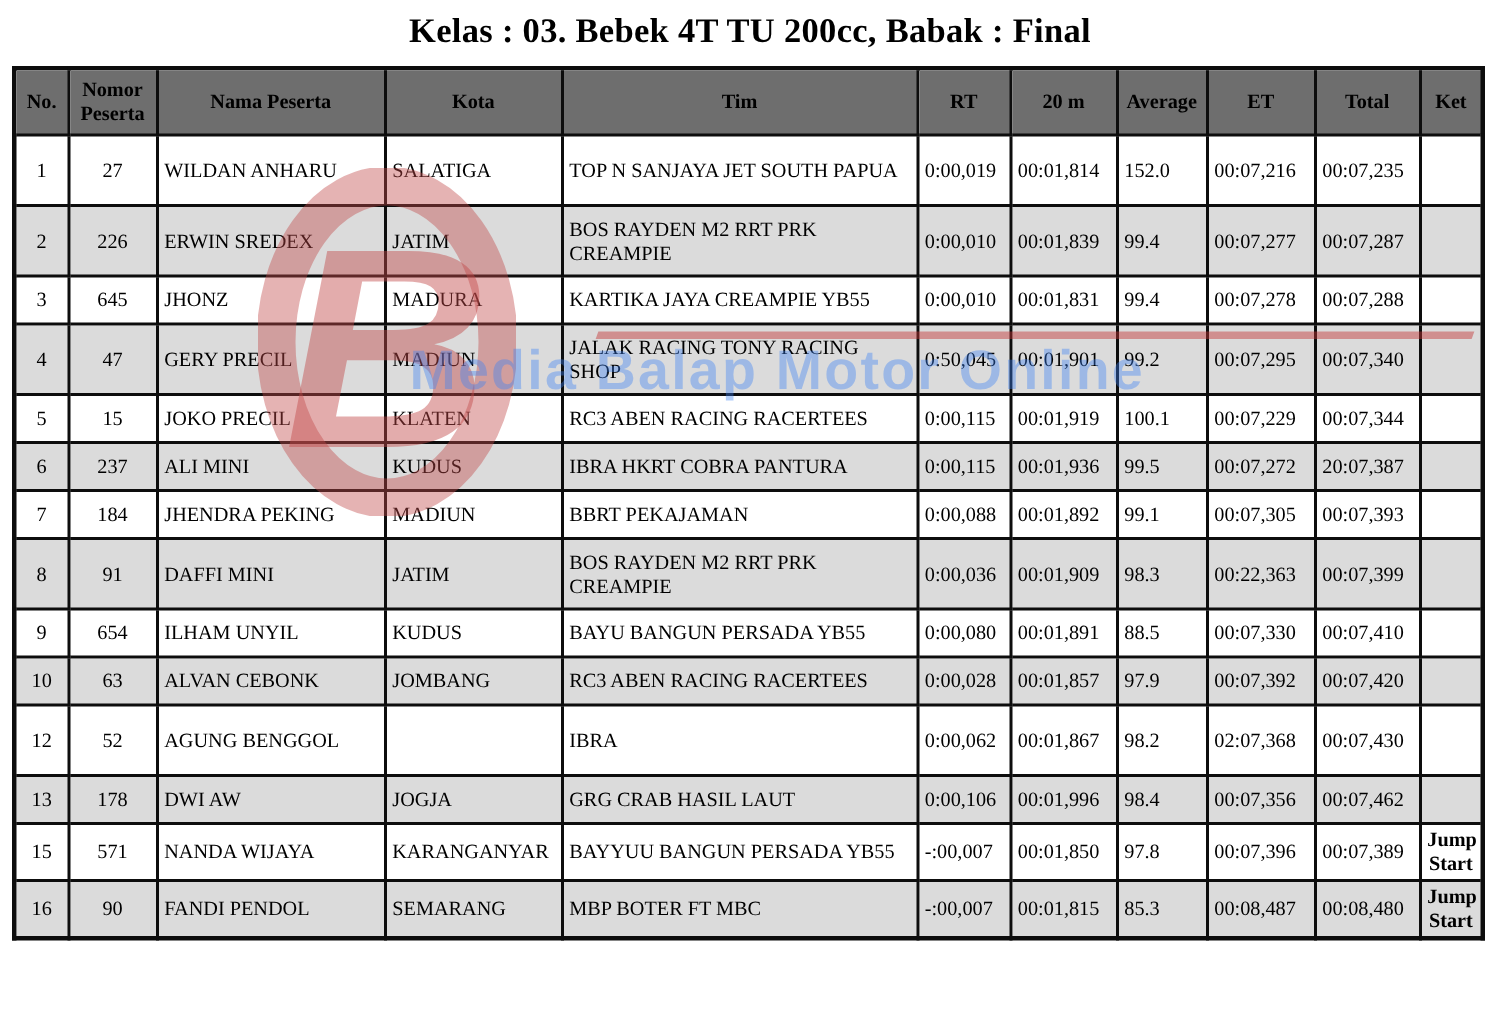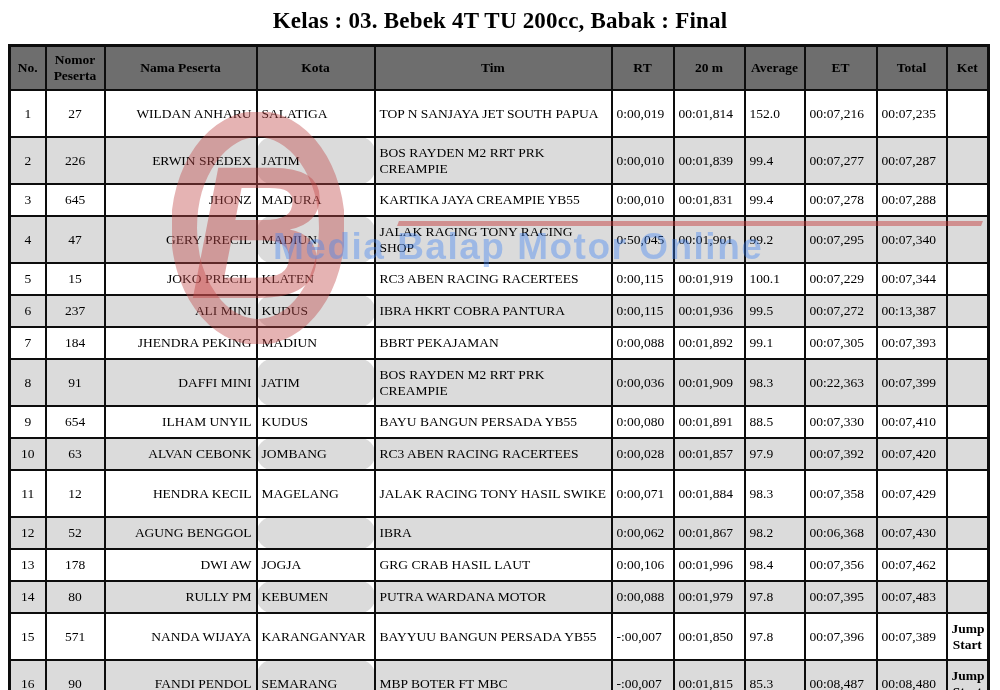--- a/index.html
+++ b/index.html
@@ -53,22 +53,22 @@
   table.results tbody tr:nth-child(1) td,
   table.results tbody tr:nth-child(2) td,
   table.results tbody tr:nth-child(4) td,
   table.results tbody tr:nth-child(8) td,
   table.results tbody tr:nth-child(11) td,
   table.results tbody tr:nth-child(15) td,
   table.results tbody tr:nth-child(16) td{height:41px;}
 
   td.c0{text-align:center;}
   td.c1{text-align:center;padding-left:8px;}
-  td.c2{text-align:right;padding-left:10px;}
-  td.c3{text-align:left;padding-left:8px;border-radius:15px;}
+  td.c2{text-align:left;padding-left:10px;}
+  td.c3{text-align:left;padding-left:8px;}
   td.c4{text-align:left;padding-left:8px;padding-right:12px;}
   td.c5,td.c6,td.c7,td.c8,td.c9{text-align:left;padding-left:6px;}
   td.c10{text-align:center;font-weight:bold;padding:2px 2px;}
 
   
   .watermark{
     position:absolute;inset:0;
     pointer-events:none;
     overflow:hidden;
     z-index:5;
@@ -204,21 +204,21 @@
         <tr>
           <td class="c0">6</td>
           <td class="c1">237</td>
           <td class="c2">ALI MINI</td>
           <td class="c3">KUDUS</td>
           <td class="c4">IBRA HKRT COBRA PANTURA</td>
           <td class="c5">0:00,115</td>
           <td class="c6">00:01,936</td>
           <td class="c7">99.5</td>
           <td class="c8">00:07,272</td>
-          <td class="c9">00:13,387</td>
+          <td class="c9">20:07,387</td>
           <td class="c10"></td>
         </tr>
         <tr>
           <td class="c0">7</td>
           <td class="c1">184</td>
           <td class="c2">JHENDRA PEKING</td>
           <td class="c3">MADIUN</td>
           <td class="c4">BBRT PEKAJAMAN</td>
           <td class="c5">0:00,088</td>
           <td class="c6">00:01,892</td>
@@ -260,69 +260,43 @@
           <td class="c3">JOMBANG</td>
           <td class="c4">RC3 ABEN RACING RACERTEES</td>
           <td class="c5">0:00,028</td>
           <td class="c6">00:01,857</td>
           <td class="c7">97.9</td>
           <td class="c8">00:07,392</td>
           <td class="c9">00:07,420</td>
           <td class="c10"></td>
         </tr>
         <tr>
-          <td class="c0">11</td>
-          <td class="c1">12</td>
-          <td class="c2">HENDRA KECIL</td>
-          <td class="c3">MAGELANG</td>
-          <td class="c4">JALAK RACING TONY HASIL SWIKE</td>
-          <td class="c5">0:00,071</td>
-          <td class="c6">00:01,884</td>
-          <td class="c7">98.3</td>
-          <td class="c8">00:07,358</td>
-          <td class="c9">00:07,429</td>
-          <td class="c10"></td>
-        </tr>
-        <tr>
           <td class="c0">12</td>
           <td class="c1">52</td>
           <td class="c2">AGUNG BENGGOL</td>
           <td class="c3"></td>
           <td class="c4">IBRA</td>
           <td class="c5">0:00,062</td>
           <td class="c6">00:01,867</td>
           <td class="c7">98.2</td>
-          <td class="c8">00:06,368</td>
+          <td class="c8">02:07,368</td>
           <td class="c9">00:07,430</td>
           <td class="c10"></td>
         </tr>
         <tr>
           <td class="c0">13</td>
           <td class="c1">178</td>
           <td class="c2">DWI AW</td>
           <td class="c3">JOGJA</td>
           <td class="c4">GRG CRAB HASIL LAUT</td>
           <td class="c5">0:00,106</td>
           <td class="c6">00:01,996</td>
           <td class="c7">98.4</td>
           <td class="c8">00:07,356</td>
           <td class="c9">00:07,462</td>
-          <td class="c10"></td>
-        </tr>
-        <tr>
-          <td class="c0">14</td>
-          <td class="c1">80</td>
-          <td class="c2">RULLY PM</td>
-          <td class="c3">KEBUMEN</td>
-          <td class="c4">PUTRA WARDANA MOTOR</td>
-          <td class="c5">0:00,088</td>
-          <td class="c6">00:01,979</td>
-          <td class="c7">97.8</td>
-          <td class="c8">00:07,395</td>
-          <td class="c9">00:07,483</td>
           <td class="c10"></td>
         </tr>
         <tr>
           <td class="c0">15</td>
           <td class="c1">571</td>
           <td class="c2">NANDA WIJAYA</td>
           <td class="c3">KARANGANYAR</td>
           <td class="c4">BAYYUU BANGUN PERSADA YB55</td>
           <td class="c5">-:00,007</td>
           <td class="c6">00:01,850</td>

